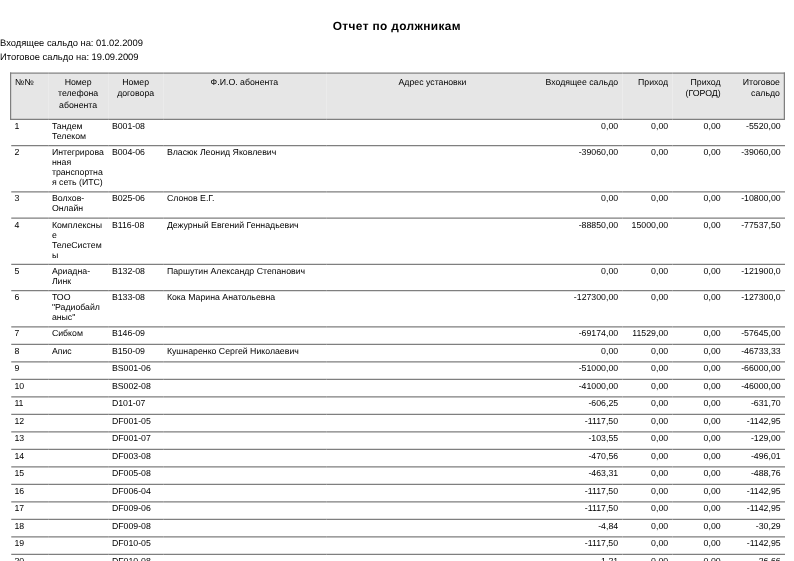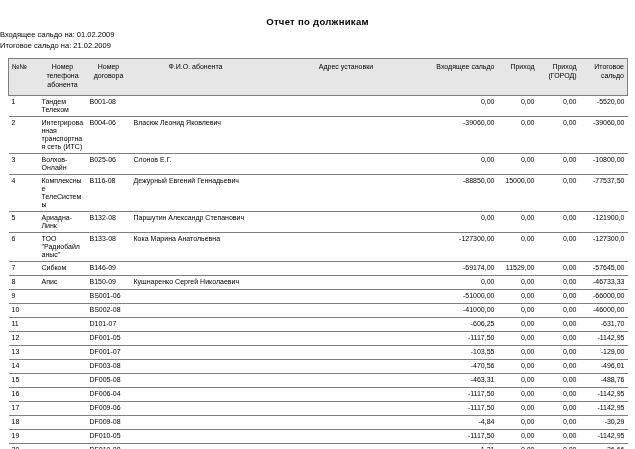--- a/index.html
+++ b/index.html
@@ -68,21 +68,21 @@
   th.c6, td.c6 { text-align: right; }
   th.c7, td.c7 { text-align: right; }
   th.c8, td.c8 { text-align: right; }
 </style>
 </head>
 <body>
 
 <div class="page">
   <div class="report-title">Отчет по должникам</div>
   <div class="report-sub">Входящее сальдо на: 01.02.2009</div>
-  <div class="report-sub">Итоговое сальдо на: 21.02.2009</div>
+  <div class="report-sub">Итоговое сальдо на: 19.09.2009</div>
 
   <table class="report">
     <colgroup>
       <col style="width:30px">
         <col style="width:48px">
         <col style="width:44px">
       <col style="width:130px">
         <col style="width:171px">
         <col style="width:66px">
       <col style="width:40px">

